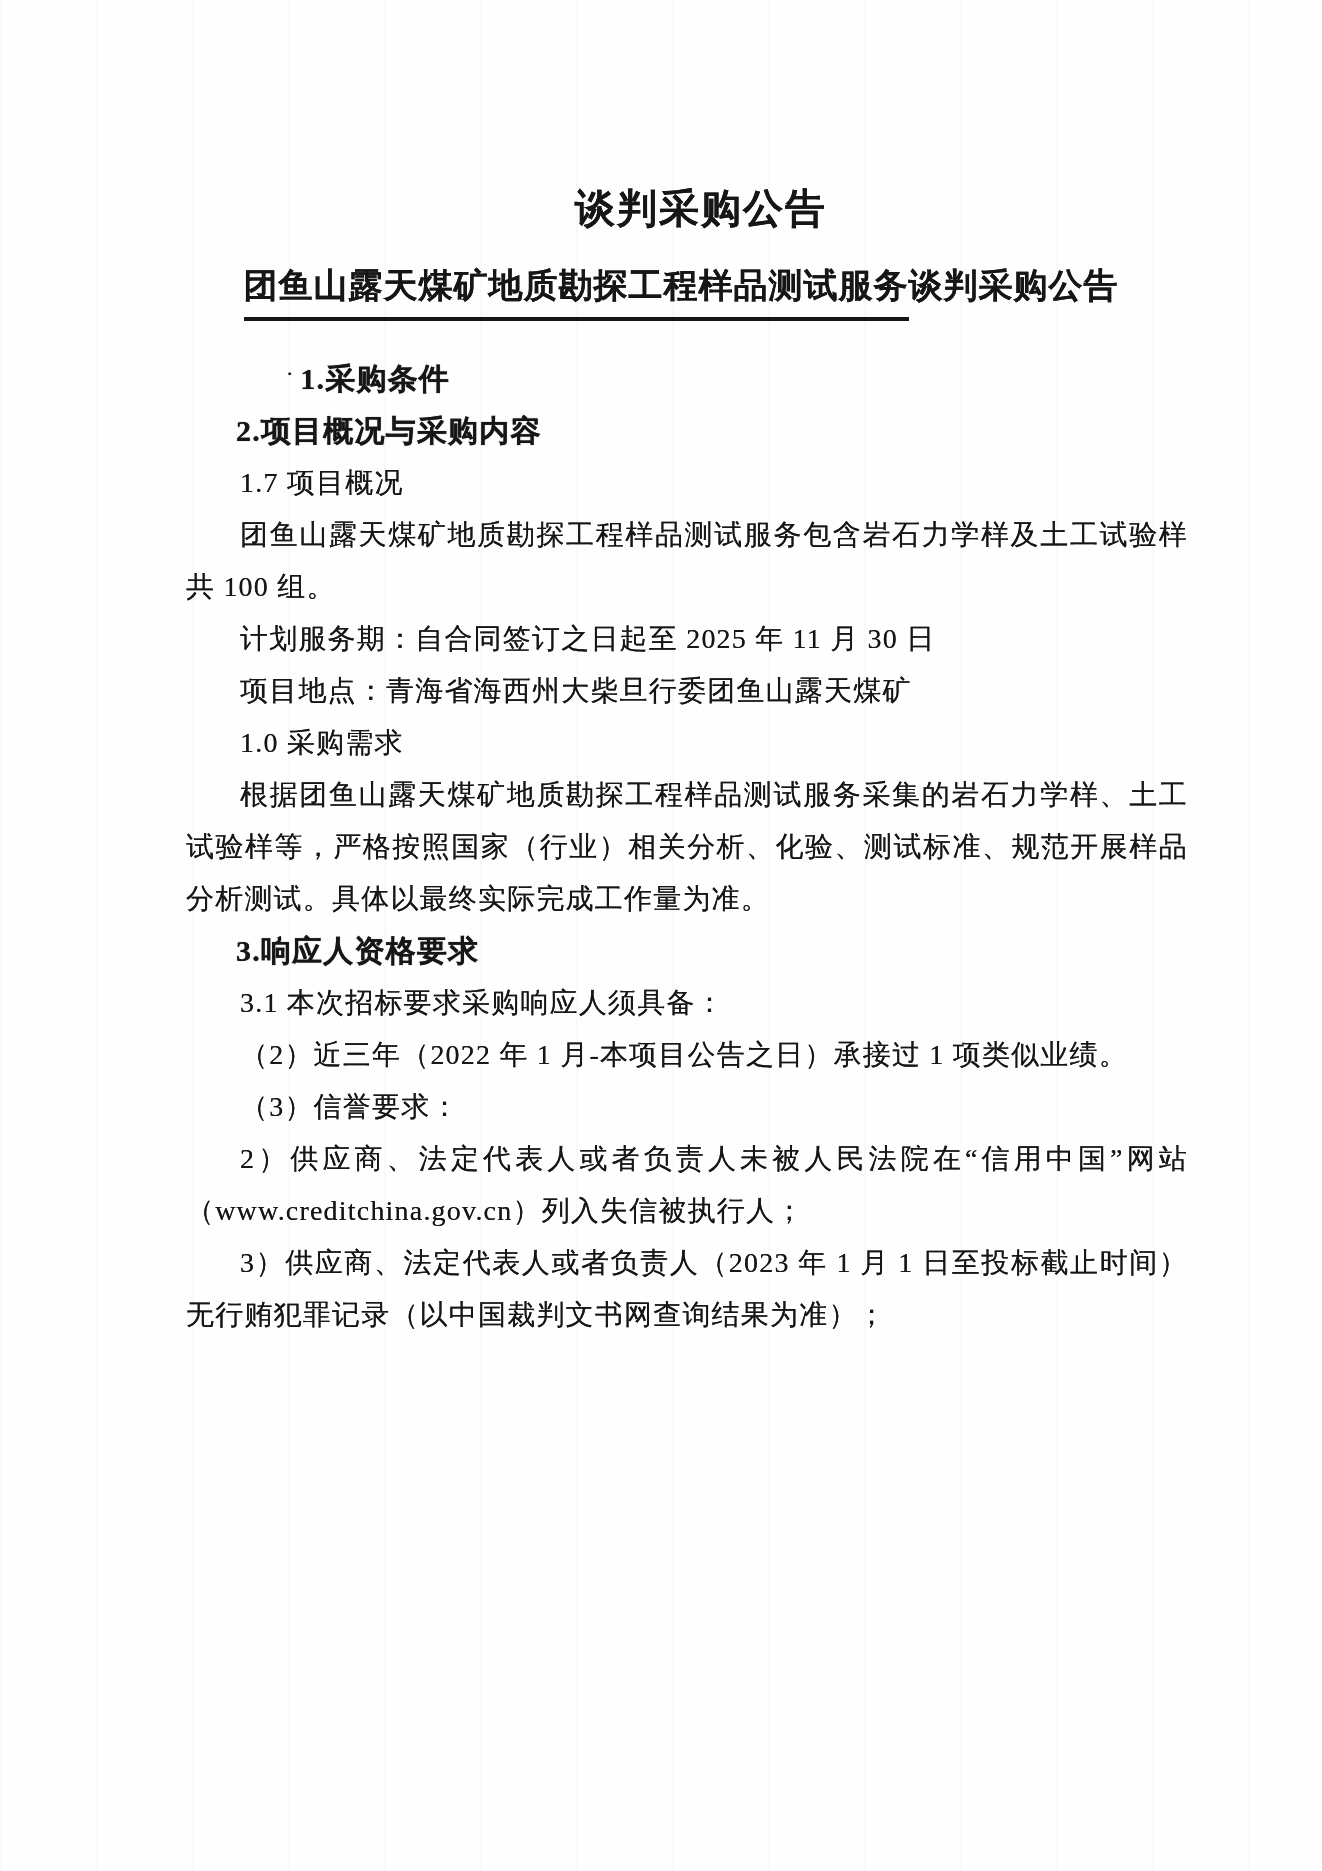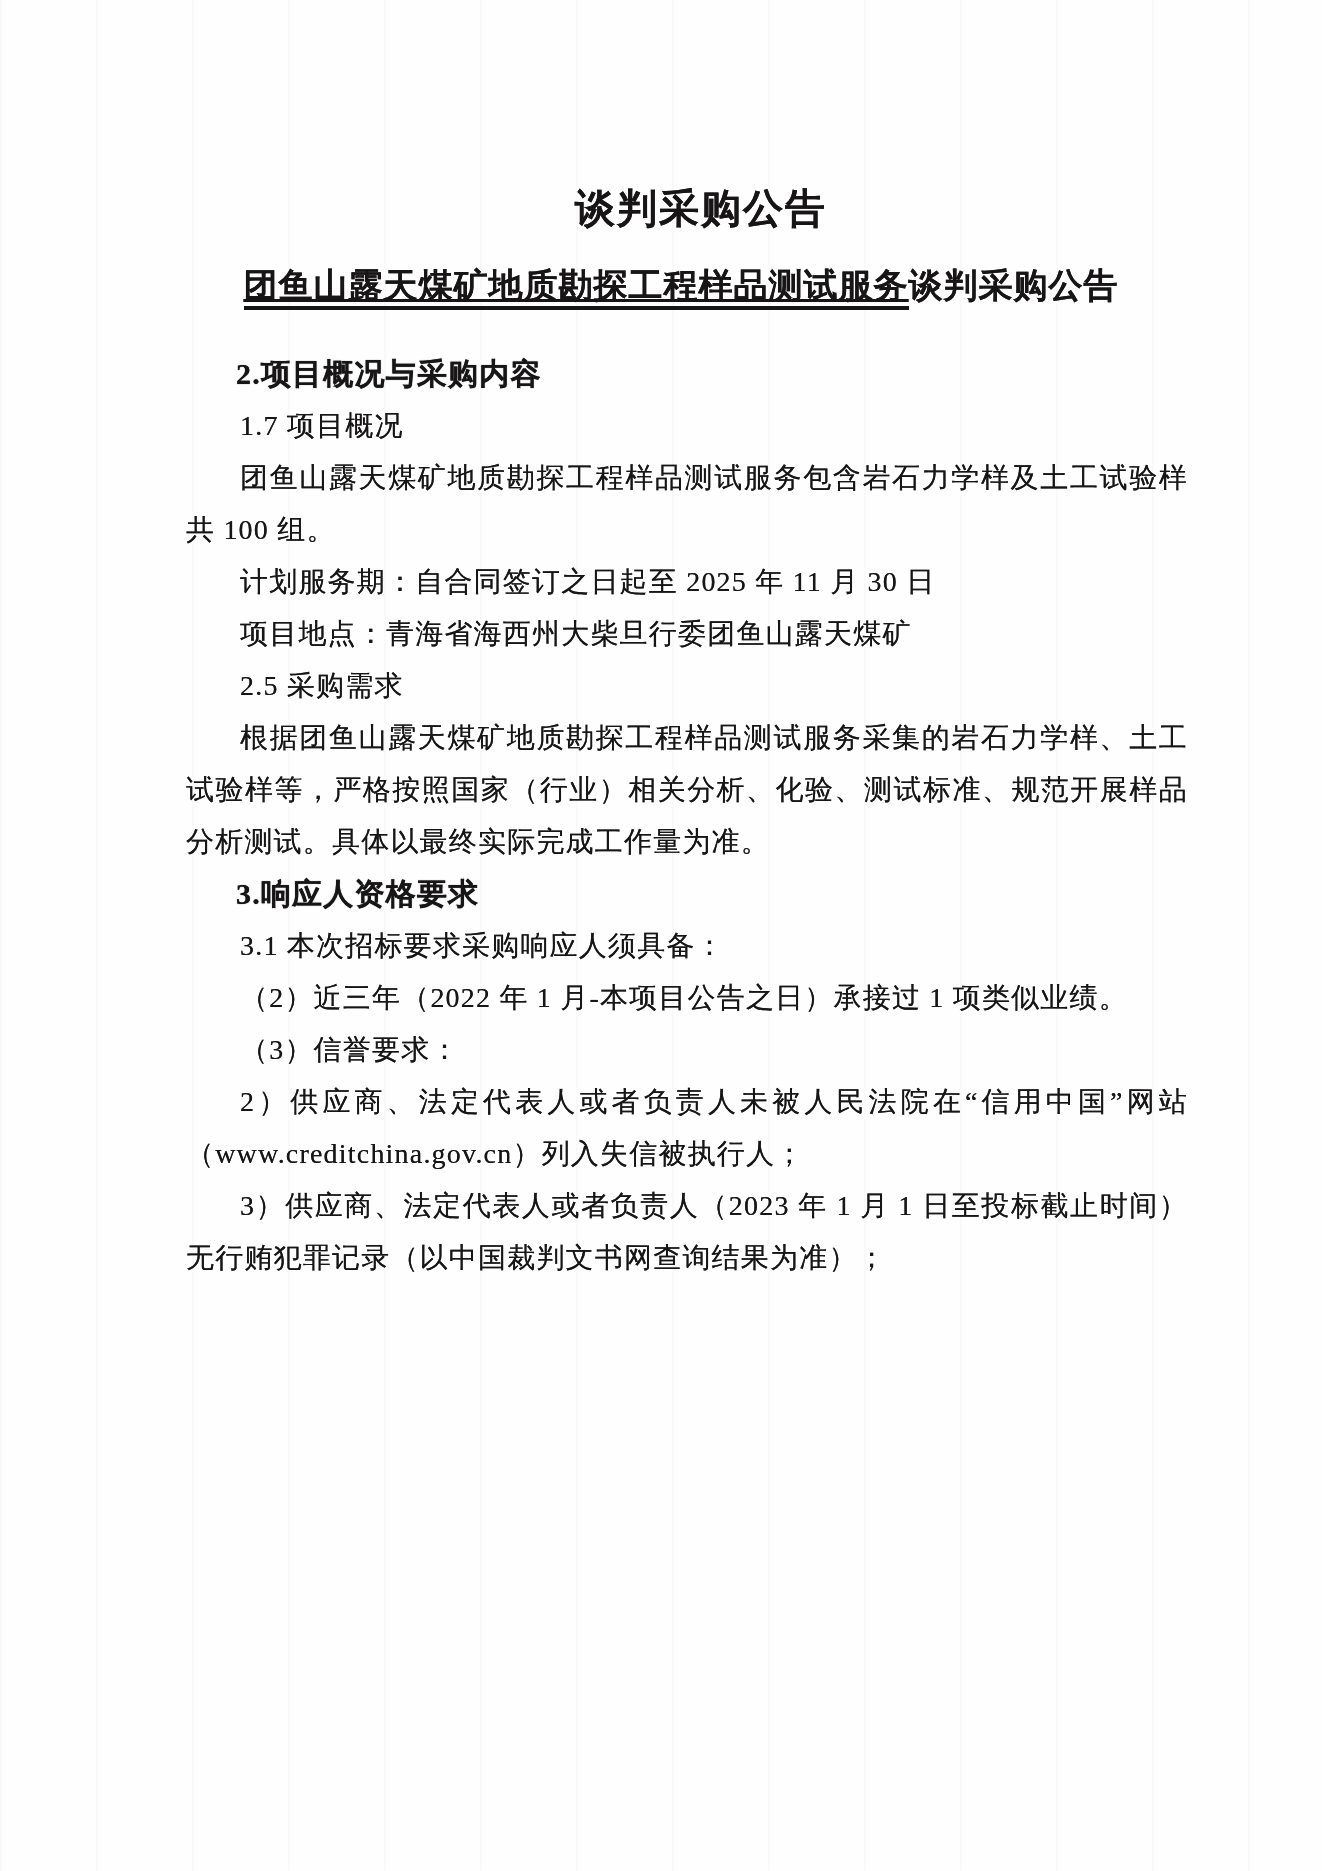--- a/index.html
+++ b/index.html
@@ -50,22 +50,21 @@
     font-size: 34px;
     line-height: 44px;
     font-weight: 700;
     text-align: center;
     letter-spacing: 1px;
     transform: translateX(-6px);
     text-shadow: 0 0 0.6px rgba(0,0,0,0.85);
   }
   .doc-subtitle .underlined {
     border-bottom: 4px solid #171515;
-    padding-bottom: 2px;
-    text-decoration: underline;
+    padding-bottom: 13px;
   }
   .blocks {
     margin-top: 0;
   }
   .blk {
     font-size: 28px;
     line-height: 52px;
     letter-spacing: 1.2px;
     text-align: justify;
     text-indent: 54px;
@@ -93,26 +92,27 @@
 </style>
 </head>
 <body>
 
 <div class="scan-overlay"></div>
 
 <div class="content">
   <h1 class="doc-title">谈判采购公告</h1>
   <h2 class="doc-subtitle"><span class="underlined">团鱼山露天煤矿地质勘探工程样品测试服务</span><span>谈判采购公告</span></h2>
   <div class="blocks">
+      <div class="blk h"><span class="dot">·</span>1.采购条件</div>
       <div class="blk h">2.项目概况与采购内容</div>
       <div class="blk p">1.7 项目概况</div>
       <div class="blk p">团鱼山露天煤矿地质勘探工程样品测试服务包含岩石力学样及土工试验样共 100 组。</div>
       <div class="blk p">计划服务期：自合同签订之日起至 2025 年 11 月 30 日</div>
       <div class="blk p">项目地点：青海省海西州大柴旦行委团鱼山露天煤矿</div>
-      <div class="blk p">2.5 采购需求</div>
+      <div class="blk p">1.0 采购需求</div>
       <div class="blk p">根据团鱼山露天煤矿地质勘探工程样品测试服务采集的岩石力学样、土工试验样等，严格按照国家（行业）相关分析、化验、测试标准、规范开展样品分析测试。具体以最终实际完成工作量为准。</div>
       <div class="blk h">3.响应人资格要求</div>
       <div class="blk p">3.1 本次招标要求采购响应人须具备：</div>
       <div class="blk p">（2）近三年（2022 年 1 月-本项目公告之日）承接过 1 项类似业绩。</div>
       <div class="blk p">（3）信誉要求：</div>
       <div class="blk p">2）供应商、法定代表人或者负责人未被人民法院在“信用中国”网站（www.creditchina.gov.cn）列入失信被执行人；</div>
       <div class="blk p">3）供应商、法定代表人或者负责人（2023 年 1 月 1 日至投标截止时间）无行贿犯罪记录（以中国裁判文书网查询结果为准）；</div>
     </div>
 </div>
 

